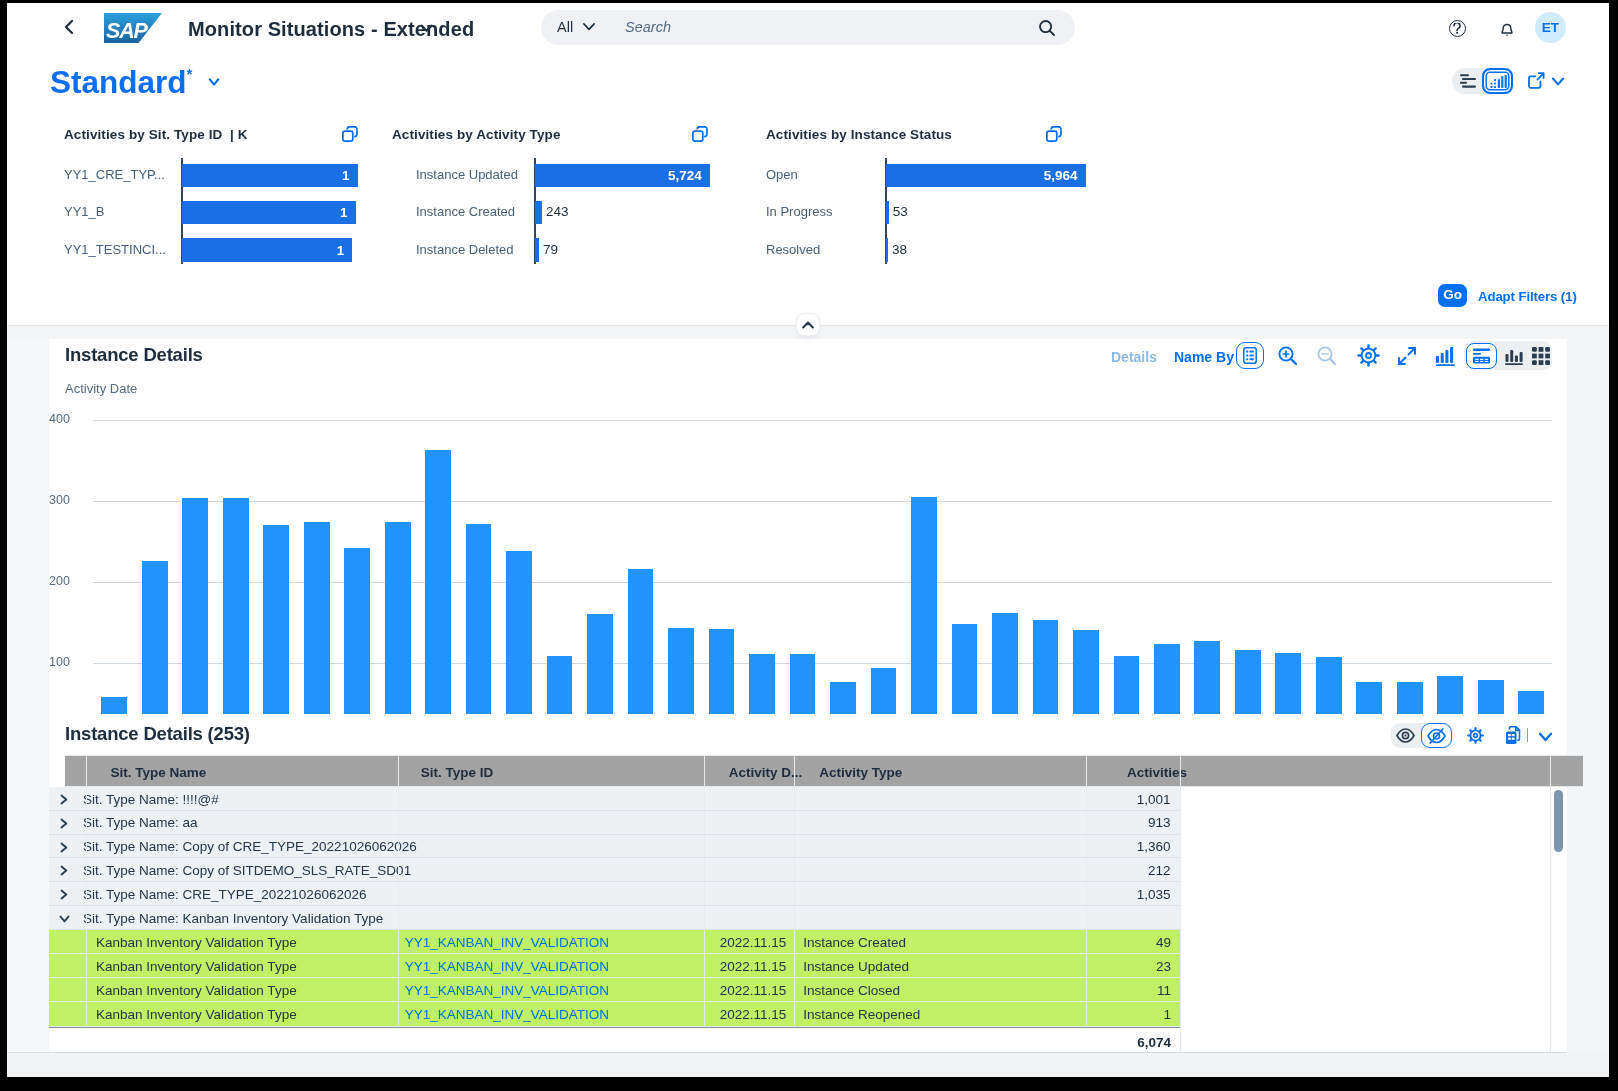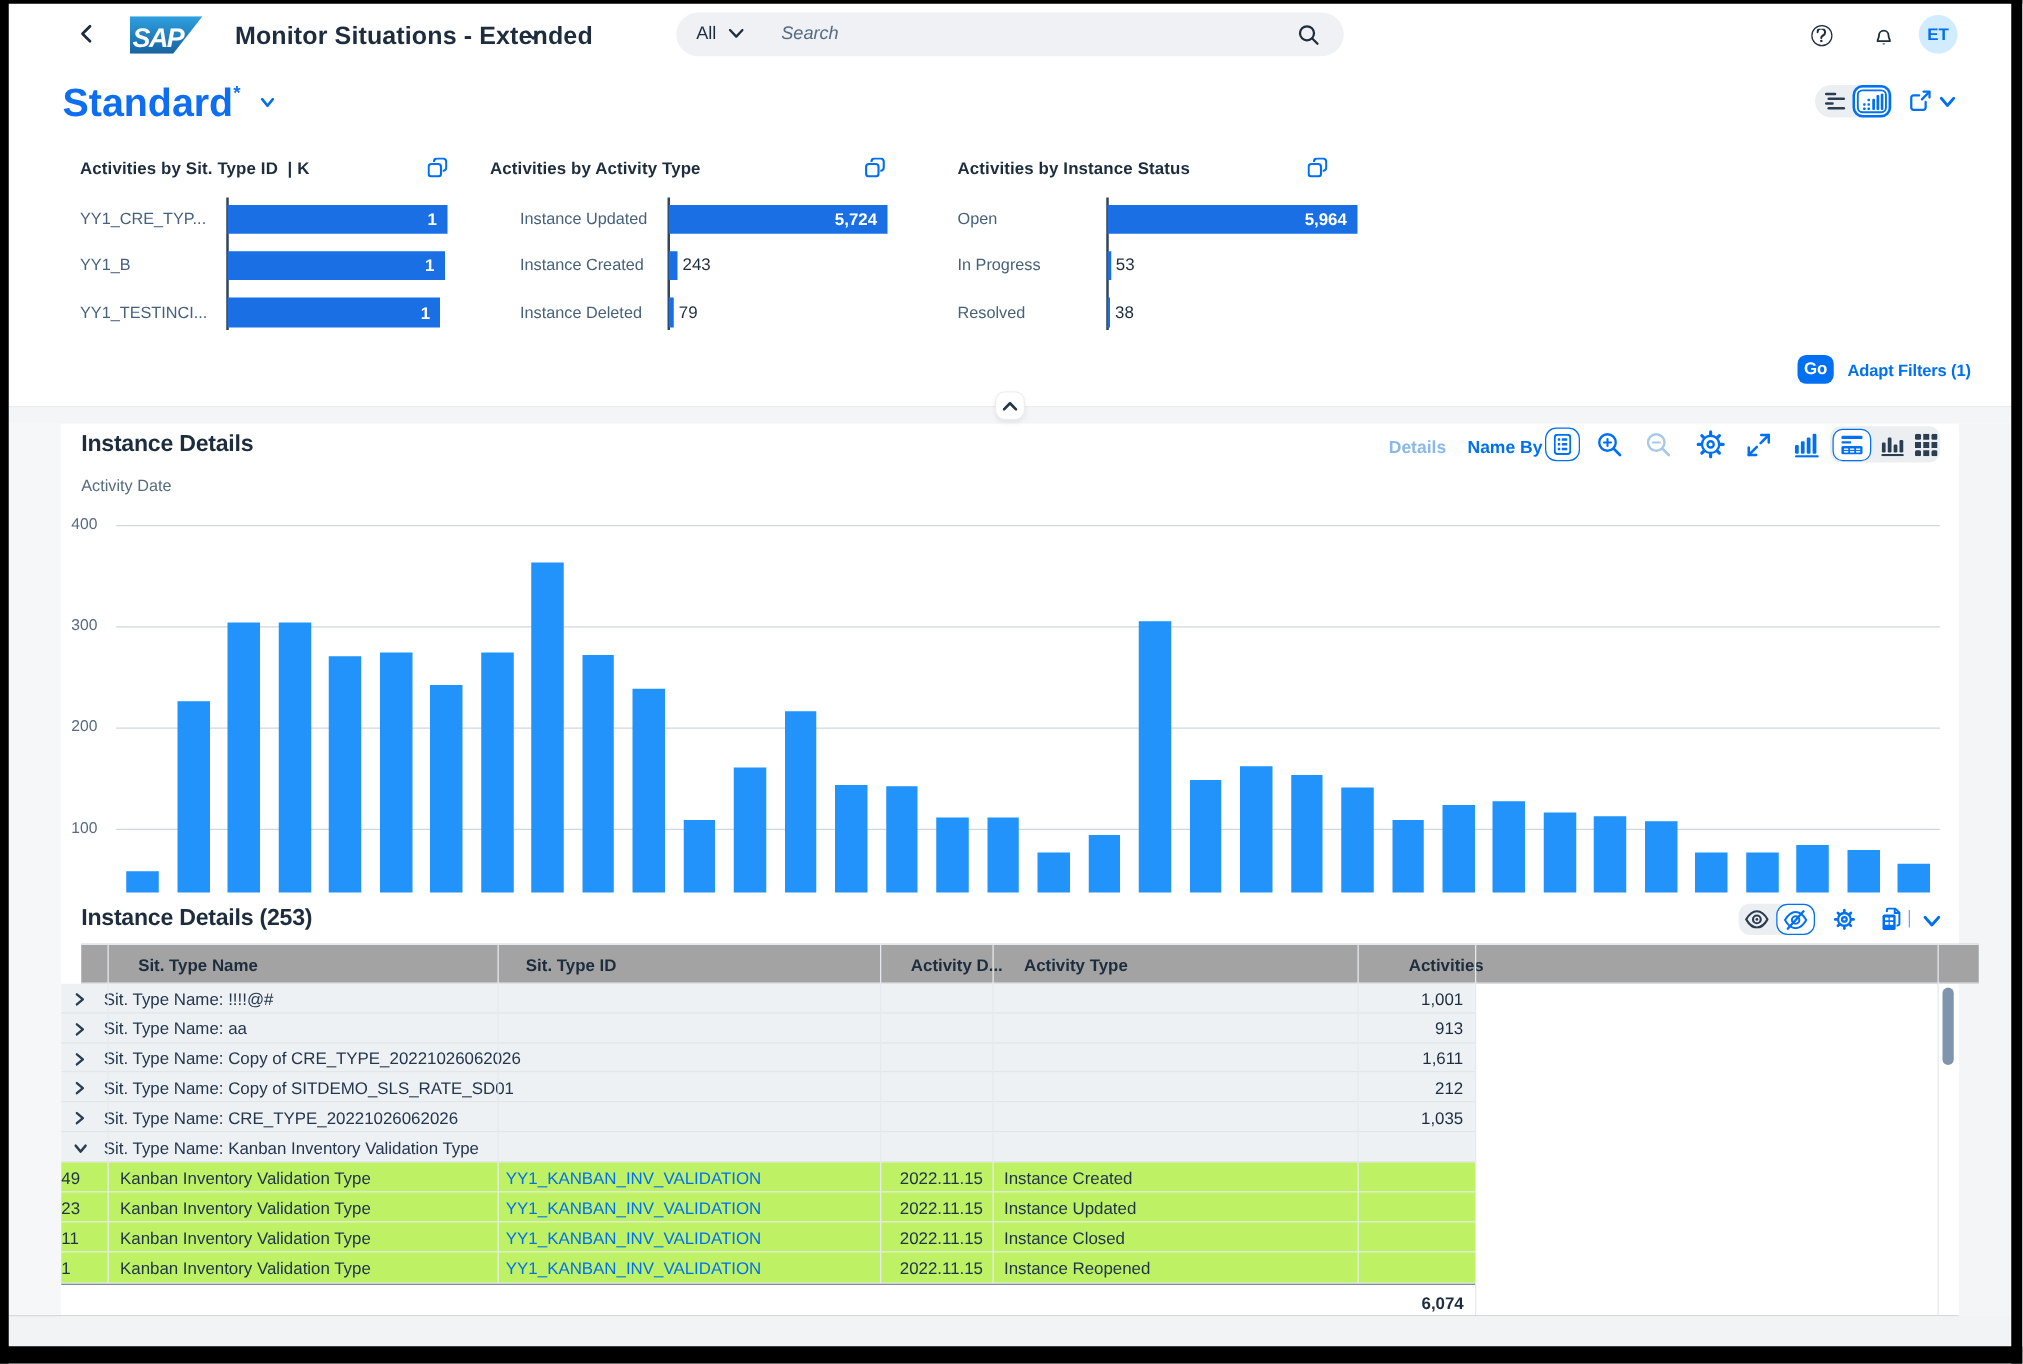--- a/index.html
+++ b/index.html
@@ -36,37 +36,37 @@
 .ctitle{position:absolute;left:16px;font-size:18.5px;font-weight:bold;color:#1d2d3e;letter-spacing:-.2px}
 .tb-details{position:absolute;left:1062px;top:10px;font-size:14px;font-weight:600;color:#8ab9e8}
 .tb-viewby{position:absolute;left:1125px;top:10px;font-size:14px;font-weight:600;color:#0070f2}
 .icobtn{position:absolute;top:3px;width:28px;height:27px;border:1.5px solid #0070f2;border-radius:9px}
 .segc{position:absolute;left:1415px;top:2px;width:88px;height:29px;background:#eceff2;border-radius:9px}
 .segcsel{position:absolute;left:1.5px;top:1.5px;width:31px;height:26px;background:#fff;border:1.5px solid #0070f2;border-radius:8px}
 
 .axlab{position:absolute;left:16px;top:42px;font-size:13px;color:#556b82}
 #chartclip{position:absolute;left:49px;top:398px;width:1517.5px;height:315.5px;overflow:hidden;z-index:1}
 .gline{position:absolute;left:44px;width:1459px;height:1px;background:#cfd7df}
-.glab{position:absolute;left:0px;width:37px;text-align:center;font-size:12.5px;color:#556b82}
+.glab{position:absolute;left:0px;width:37px;text-align:left;font-size:12.5px;color:#556b82}
 .cbar{position:absolute;width:25.8px;background:#2193fb}
 
 #tbl{position:absolute;left:49px;top:755px;width:1517.5px;height:297.5px;background:#fff}
 .thead{position:absolute;left:16px;top:0;width:100%;height:32px;background:#a3a3a3;border-top:1px solid #e4e9ee;border-bottom:1px solid #e4e9ee}
 .th{position:absolute;top:9px;font-size:13.5px;font-weight:bold;color:#1d2d3e}
 .vline{position:absolute;width:1px;background:#e6eaee;z-index:3}
 .grow{position:absolute;left:0;width:1130.6px;background:#edf1f4;border-bottom:1px solid #dde2e8;z-index:2}
 .gtxt{position:absolute;left:34px;top:4.5px;font-size:13.5px;color:#24364c;white-space:nowrap}
 .gtot{position:absolute;right:9px;top:4.5px;font-size:13.5px;color:#1d2d3e}
 .crow{position:absolute;left:0;width:1130.6px;background:#bef264;border-bottom:1px solid #e6eaee;z-index:2}
 .crow span{position:absolute;top:5px;font-size:13.5px;color:#22344a;white-space:nowrap}
 .c1{left:47px}
 .c2{left:355.7px;color:#0070f2 !important}
 .c3{left:0;width:737.4px;text-align:right}
 .c4{left:754.2px}
-.c5{left:0;width:1122px;text-align:left}
+.c5{left:0;width:1122px;text-align:right}
 .darkline{position:absolute;left:0;top:271.6px;width:1130.6px;height:1.6px;background:#7d8fa3;z-index:4}
 .tfoot{position:absolute;left:0;top:273.2px;width:1122px;text-align:right;font-size:13.5px;font-weight:bold;color:#1d2d3e;padding-top:7px}
 .cardbot{position:absolute;left:7px;top:1051.5px;width:1559.5px;height:1px;background:#d4dae0}
 .scrollthumb{position:absolute;left:1553.5px;top:790px;width:9px;height:62px;background:#7e96ad;border-radius:5px}
 .tright{position:absolute;left:1550.3px;top:755px;width:1px;height:296.5px;background:#e6eaee}
 svg{display:block}
 </style></head>
 <body>
 <div id="page">
 
@@ -437,21 +437,21 @@
           <path d="M1.5 1.5 L6.3 5.5 L1.5 9.5" fill="none" stroke="#2b3d50" stroke-width="1.9" stroke-linecap="round" stroke-linejoin="round"></path>
         </svg>
         <span class="gtxt">Sit. Type Name: aa</span>
         <span class="gtot">913</span>
       </div>
 <div class="grow" style="top:79.6px;height:23.8px">
         <svg class="abs" style="left:11px;top:7px" width="8" height="11" viewBox="0 0 8 11">
           <path d="M1.5 1.5 L6.3 5.5 L1.5 9.5" fill="none" stroke="#2b3d50" stroke-width="1.9" stroke-linecap="round" stroke-linejoin="round"></path>
         </svg>
         <span class="gtxt">Sit. Type Name: Copy of CRE_TYPE_20221026062026</span>
-        <span class="gtot">1,611</span>
+        <span class="gtot">1,360</span>
       </div>
 <div class="grow" style="top:103.4px;height:23.8px">
         <svg class="abs" style="left:11px;top:7px" width="8" height="11" viewBox="0 0 8 11">
           <path d="M1.5 1.5 L6.3 5.5 L1.5 9.5" fill="none" stroke="#2b3d50" stroke-width="1.9" stroke-linecap="round" stroke-linejoin="round"></path>
         </svg>
         <span class="gtxt">Sit. Type Name: Copy of SITDEMO_SLS_RATE_SD01</span>
         <span class="gtot">212</span>
       </div>
 <div class="grow" style="top:127.2px;height:23.8px">
         <svg class="abs" style="left:11px;top:7px" width="8" height="11" viewBox="0 0 8 11">

